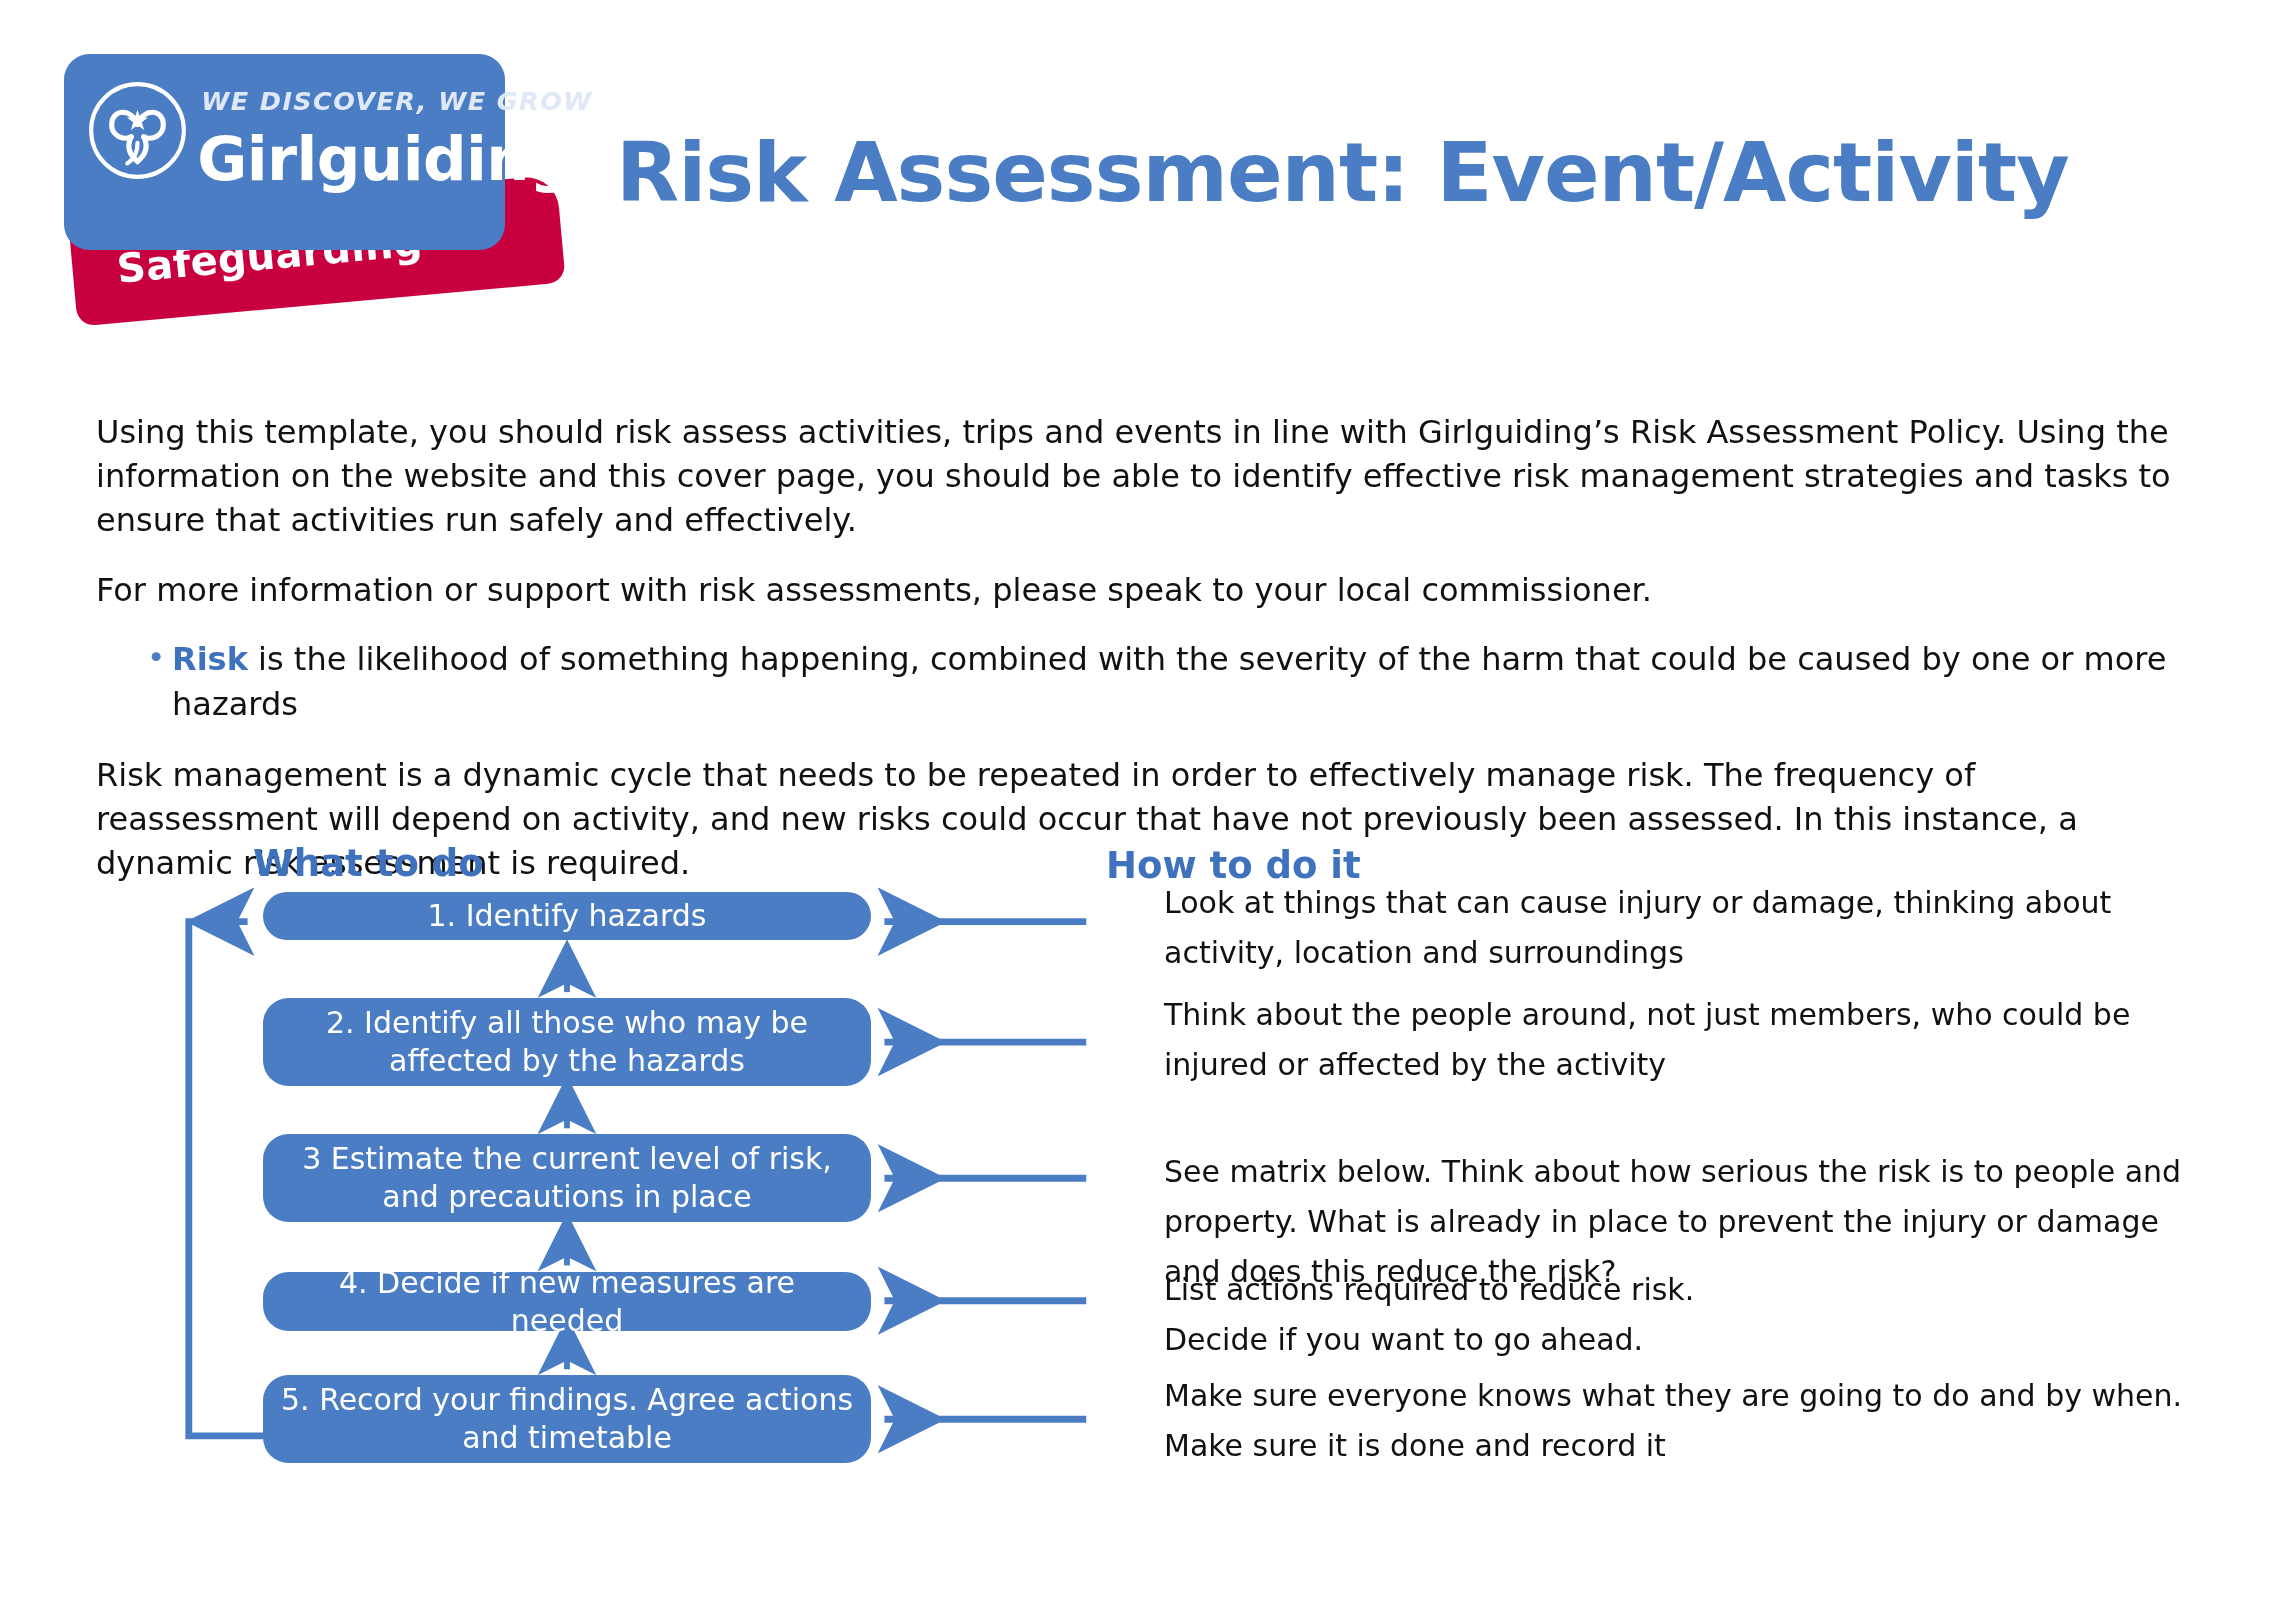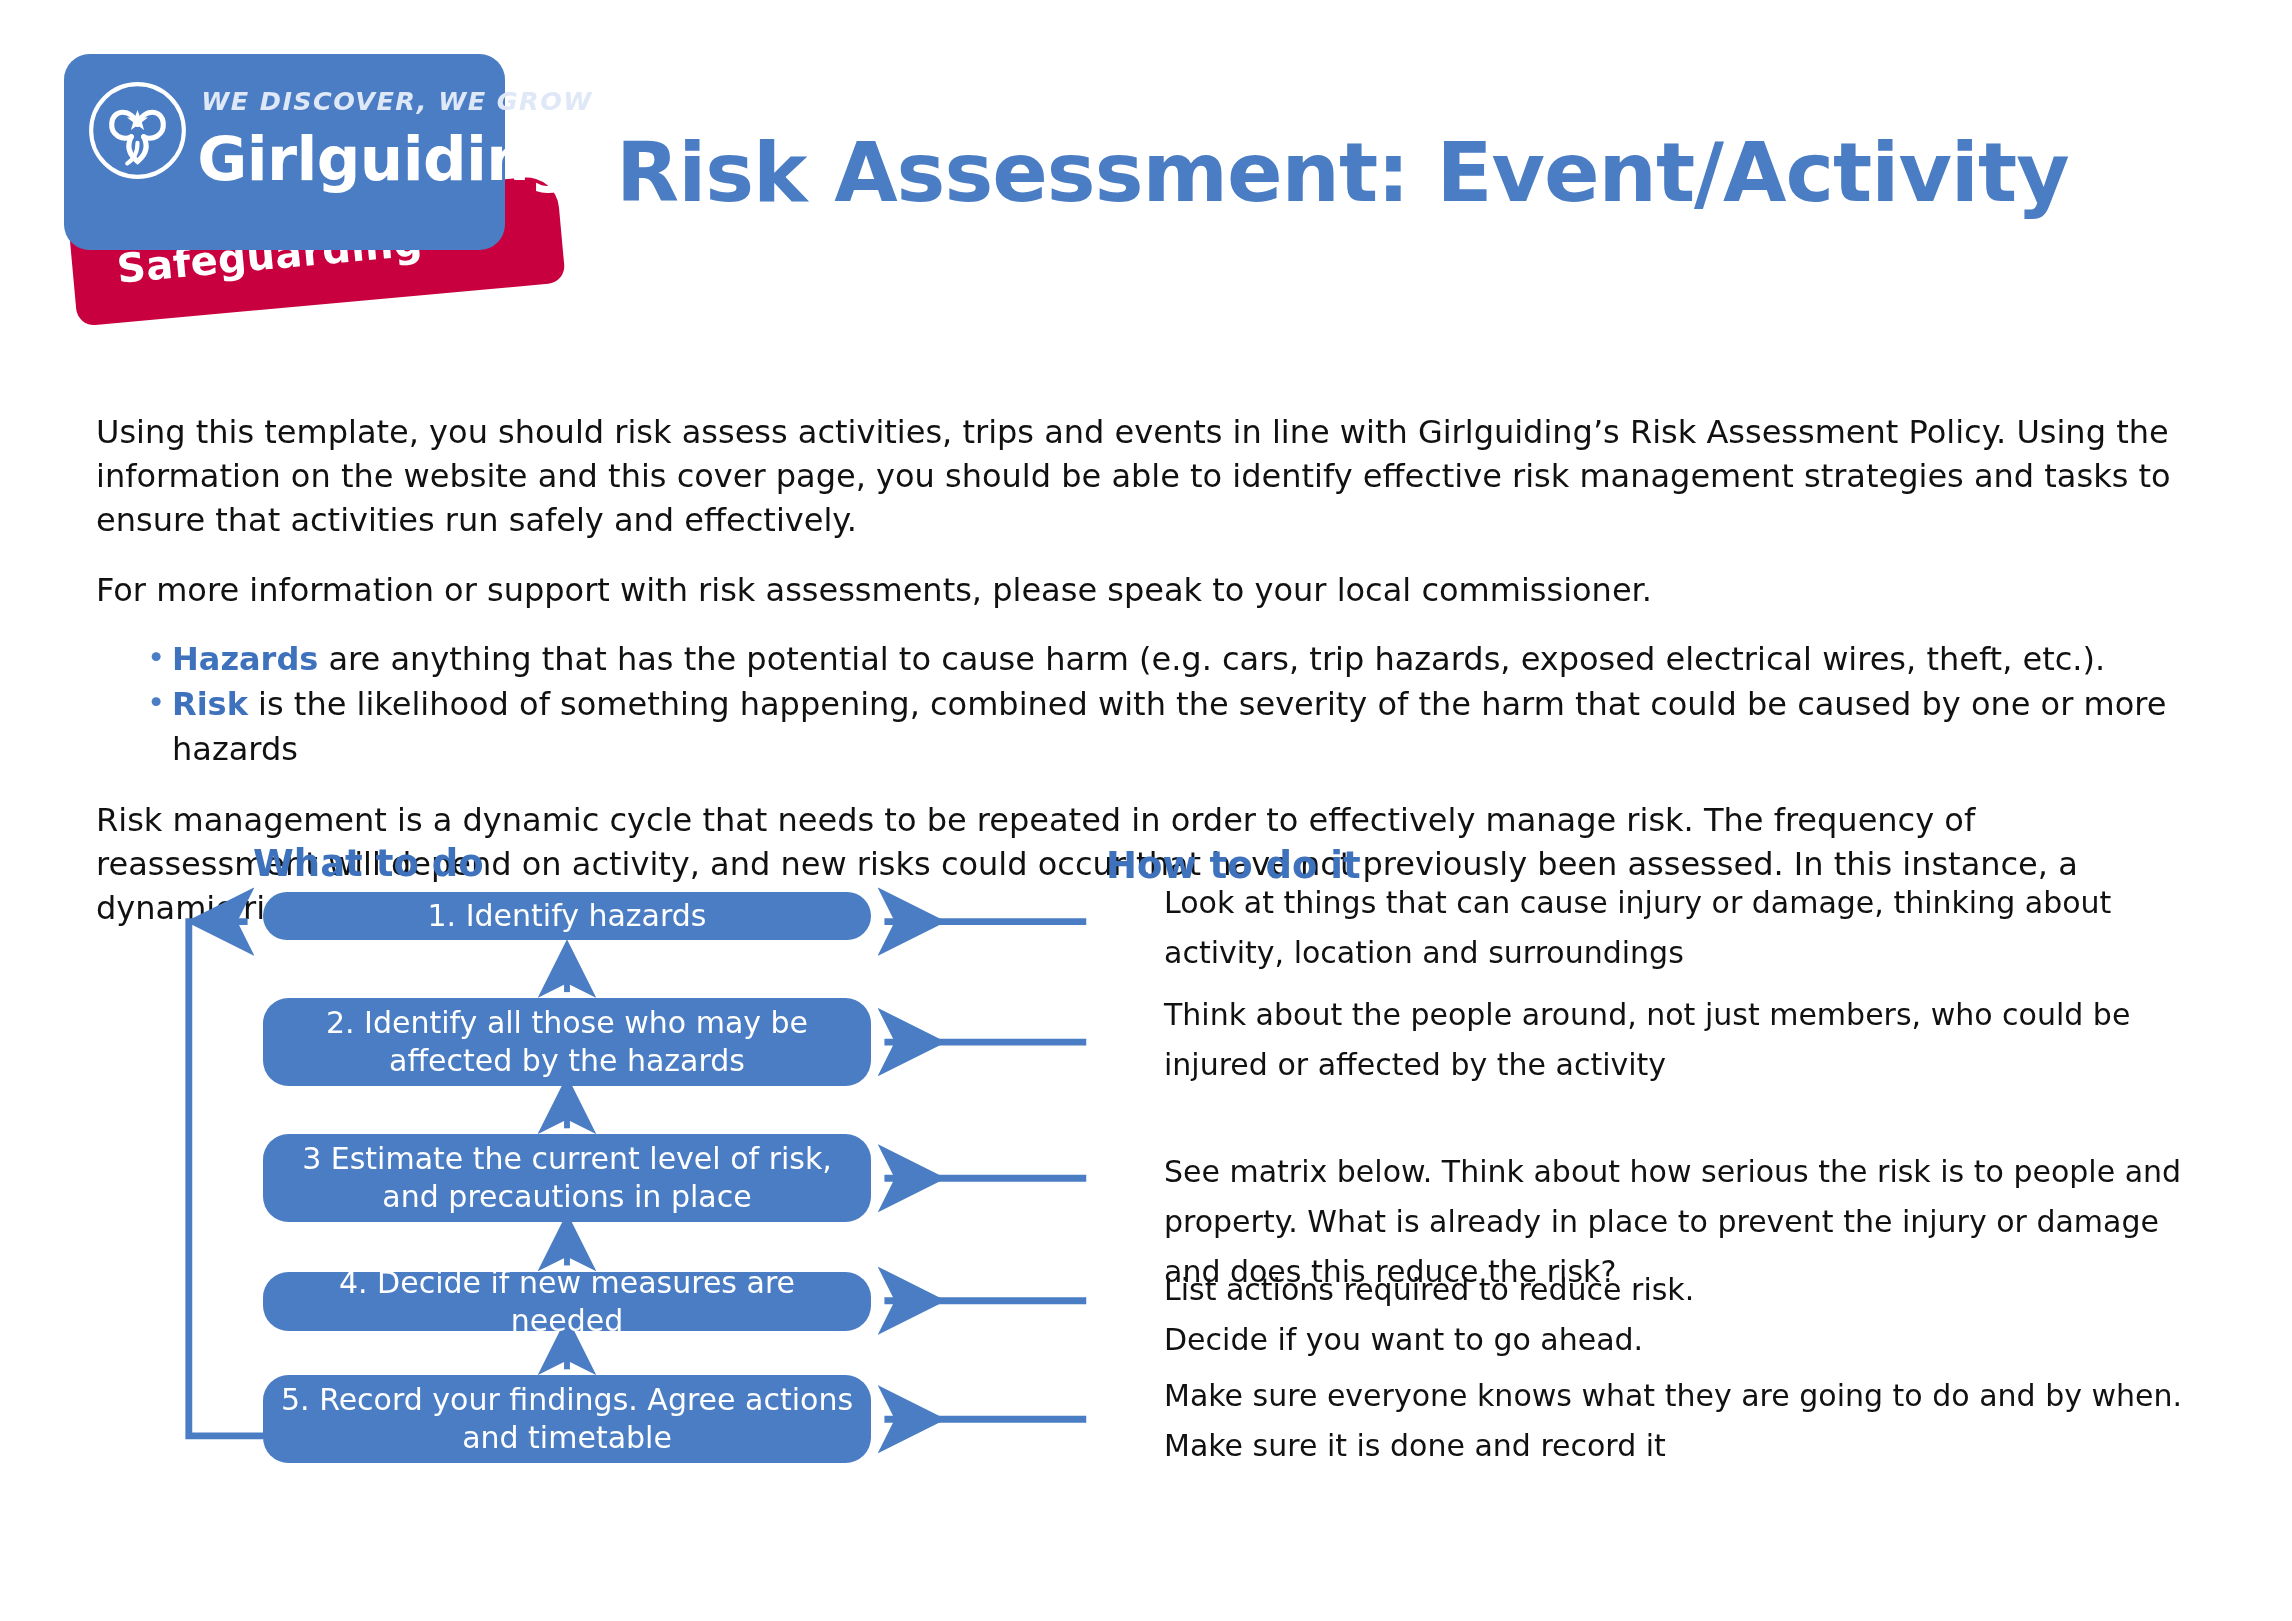--- a/index.html
+++ b/index.html
@@ -244,21 +244,20 @@
 
   <div id="page-title">Risk Assessment: Event/Activity</div>
 </div>
 
 <div id="intro">
   <p class="para">Using this template, you should risk assess activities, trips and events in line with Girlguiding’s Risk Assessment Policy. Using the information on the website and this cover page, you should be able to identify effective risk management strategies and tasks to ensure that activities run safely and effectively.</p>
 
   <p class="para">For more information or support with risk assessments, please speak to your local commissioner.</p>
 
   <ul class="bullets">
-    <li><span class="kw">Hazards</span><span> are anything that has the potential to cause harm (e.g. cars, trip hazards, exposed electrical wires, theft, etc.).</span></li>
     <li><span class="kw">Risk</span><span> is the likelihood of something happening, combined with the severity of the harm that could be caused by one or more hazards</span></li>
   </ul>
 
   <p class="para">Risk management is a dynamic cycle that needs to be repeated in order to effectively manage risk. The frequency of reassessment will depend on activity, and new risks could occur that have not previously been assessed. In this instance, a dynamic risk assessment is required.</p>
 </div>
 
 <div id="flow">
 
   <div class="col-head" id="head-what">What to do</div>
   <div class="col-head" id="head-how">How to do it</div>

